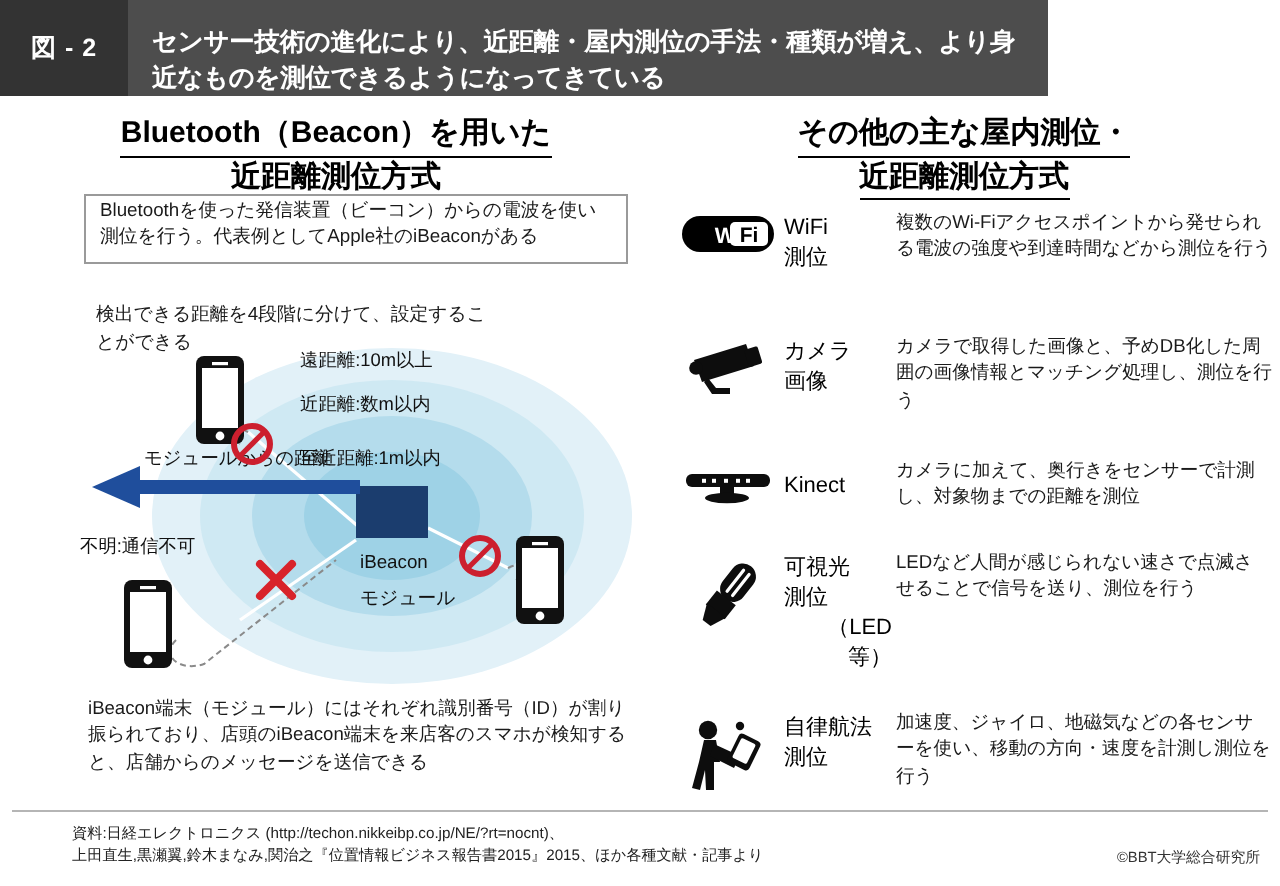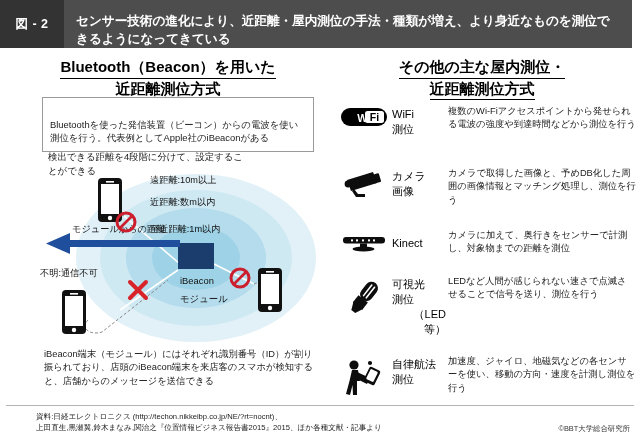--- a/index.html
+++ b/index.html
@@ -11,21 +11,21 @@
   }
   #slide {
     position: relative;
     width: 640px; height: 443px;
     background: #ffffff;
   }
 
   
   .header {
     position: absolute; left: 0; top: 0;
-    width: 632px; height: 48px;
+    width: 524px; height: 48px;
     background: #4d4d4d;
     display: flex; align-items: stretch;
   }
   .fig-badge {
     width: 64px;
     background: #333333;
     display: flex; align-items: center; justify-content: center;
     color: #ffffff;
     font-size: 12.5px; font-weight: bold;
     letter-spacing: .5px;
@@ -56,21 +56,21 @@
   }
   #left-head  { left: 18px;  top: 57px; width: 300px; }
   #right-head { left: 336px; top: 57px; width: 292px; }
 
   
   .desc-box {
     position: absolute;
     left: 42px; top: 97px; width: 272px;
     border: 1px solid #9a9a9a;
     background: #ffffff;
-    padding: 20px 7px 6px 7px;
+    padding: 0 7px 6px 7px;
     font-size: 9.4px;
     line-height: 1.43;
     color: #1a1a1a;
   }
 
   .left-note {
     position: absolute; left: 48px; top: 150px;
     width: 200px;
     font-size: 9.4px; line-height: 1.45; color: #1a1a1a;
   }

